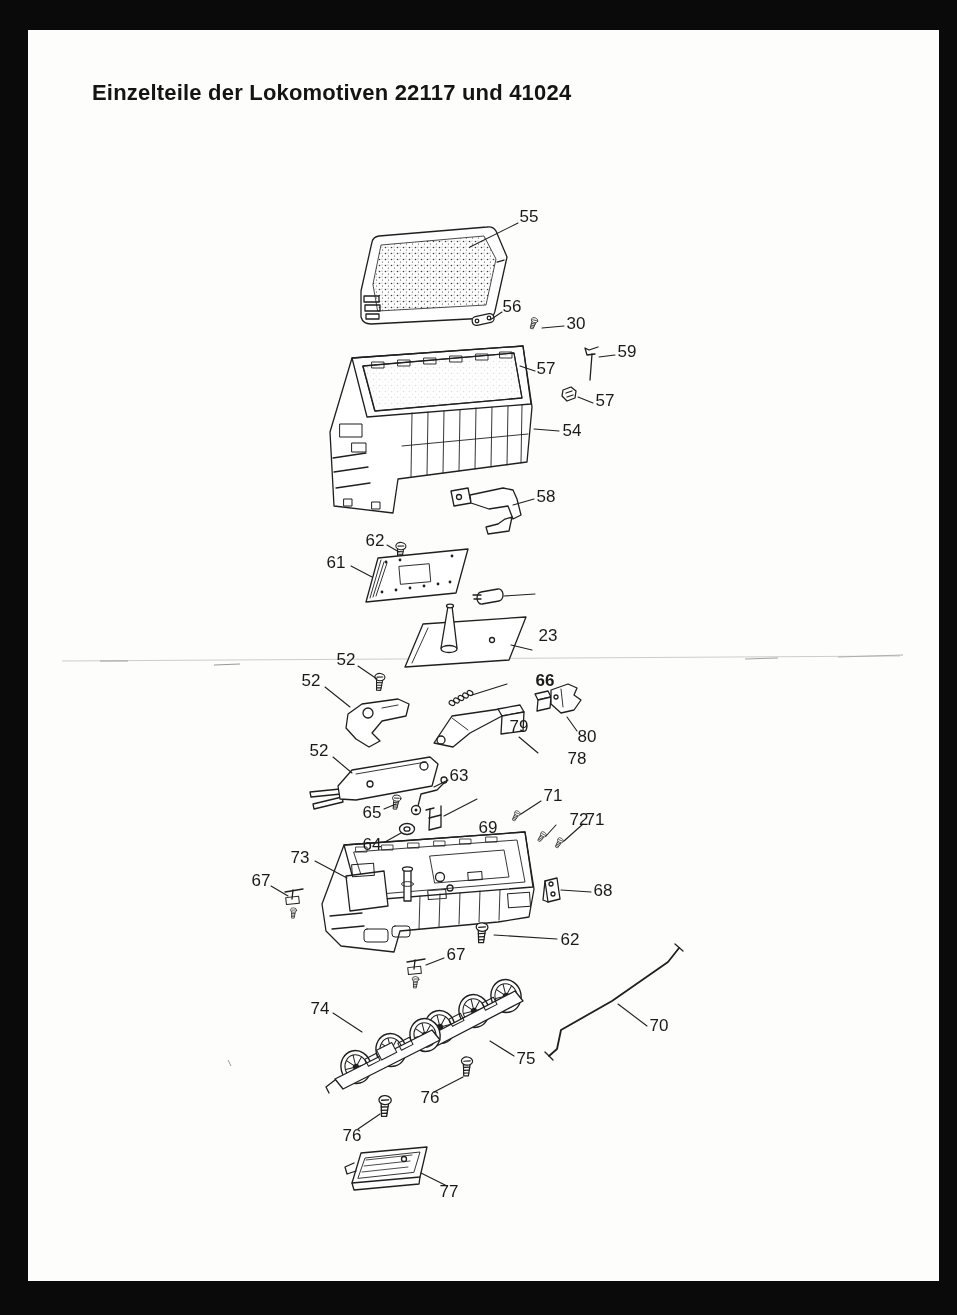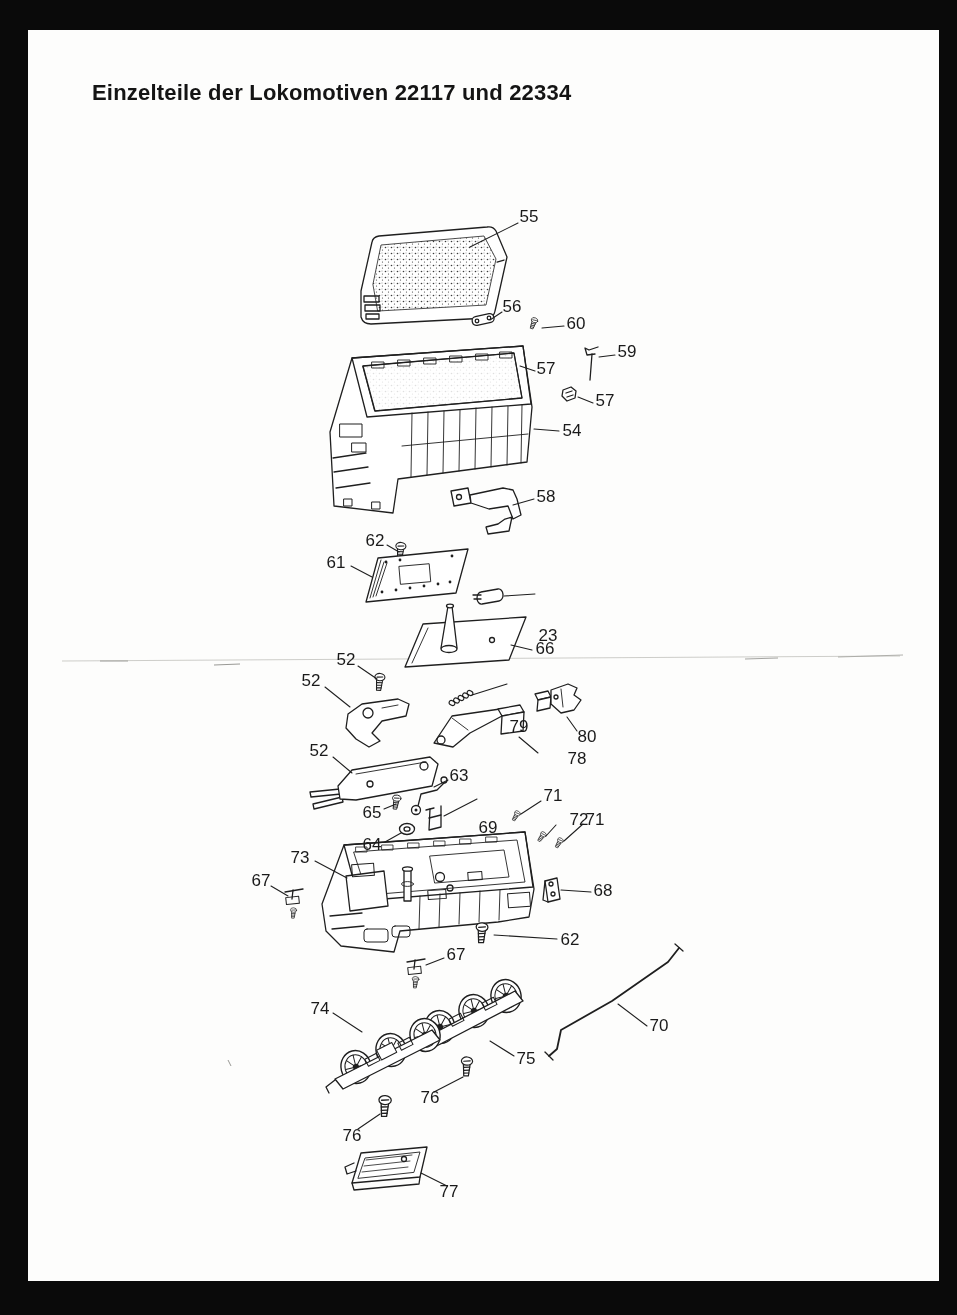--- a/index.html
+++ b/index.html
@@ -34,21 +34,21 @@
     font-size:17px;
     color:#1a1a1a;
     white-space:nowrap;
   }
 </style>
 </head>
 <body>
 
 <div class="sheet"></div>
 
-<h1 class="page-title">Einzelteile der Lokomotiven 22117 und 22334</h1>
+<h1 class="page-title">Einzelteile der Lokomotiven 22117 und 41024</h1>
 
 <div class="overlay">
 
 <svg class="diagram" viewBox="0 0 957 1315" width="957" height="1315" xmlns="http://www.w3.org/2000/svg">
   <defs>
     <pattern id="stipple" width="6" height="6" patternUnits="userSpaceOnUse">
       <circle cx="1.5" cy="1.5" r="0.8" fill="#3a3a3a"></circle>
       <circle cx="4.5" cy="4" r="0.6" fill="#3a3a3a"></circle>
       <circle cx="4" cy="1" r="0.45" fill="#3a3a3a"></circle>
     </pattern>
@@ -435,30 +435,30 @@
       <line x1="434" y1="1092" x2="463" y2="1077"></line>
       <line x1="358" y1="1129" x2="380" y2="1114"></line>
       <line x1="447" y1="1186" x2="421" y2="1173"></line>
     </g>
   </g>
 </svg>
 
 <div id="labels-layer">
       <div class="part-label" style="left: 529px; top: 217px;">55</div>
       <div class="part-label" style="left: 512px; top: 307px;">56</div>
-      <div class="part-label" style="left: 576px; top: 324px;">60</div>
+      <div class="part-label" style="left: 576px; top: 324px;">30</div>
       <div class="part-label" style="left: 627px; top: 352px;">59</div>
       <div class="part-label" style="left: 546px; top: 369px;">57</div>
       <div class="part-label" style="left: 605px; top: 401px;">57</div>
       <div class="part-label" style="left: 572px; top: 431px;">54</div>
       <div class="part-label" style="left: 546px; top: 497px;">58</div>
       <div class="part-label" style="left: 375px; top: 541px;">62</div>
       <div class="part-label" style="left: 336px; top: 563px;">61</div>
       <div class="part-label" style="left: 548px; top: 593px; margin-top: 43px;">23</div>
-      <div class="part-label" style="left: 545px; top: 649px;">66</div>
+      <div class="part-label" style="left: 545px; top: 681px; font-weight: bold;">66</div>
       <div class="part-label" style="left: 346px; top: 660px;">52</div>
       <div class="part-label" style="left: 311px; top: 681px;">52</div>
       <div class="part-label" style="left: 519px; top: 720px; margin-top: 7px;">79</div>
       <div class="part-label" style="left: 587px; top: 737px;">80</div>
       <div class="part-label" style="left: 549px; top: 759px; margin-left: 28px;">78</div>
       <div class="part-label" style="left: 319px; top: 751px;">52</div>
       <div class="part-label" style="left: 459px; top: 776px; text-align: right;">63</div>
       <div class="part-label" style="left: 372px; top: 813px;">65</div>
       <div class="part-label" style="left: 488px; top: 795px; margin-top: 33px;">69</div>
       <div class="part-label" style="left: 553px; top: 796px;">71</div>

